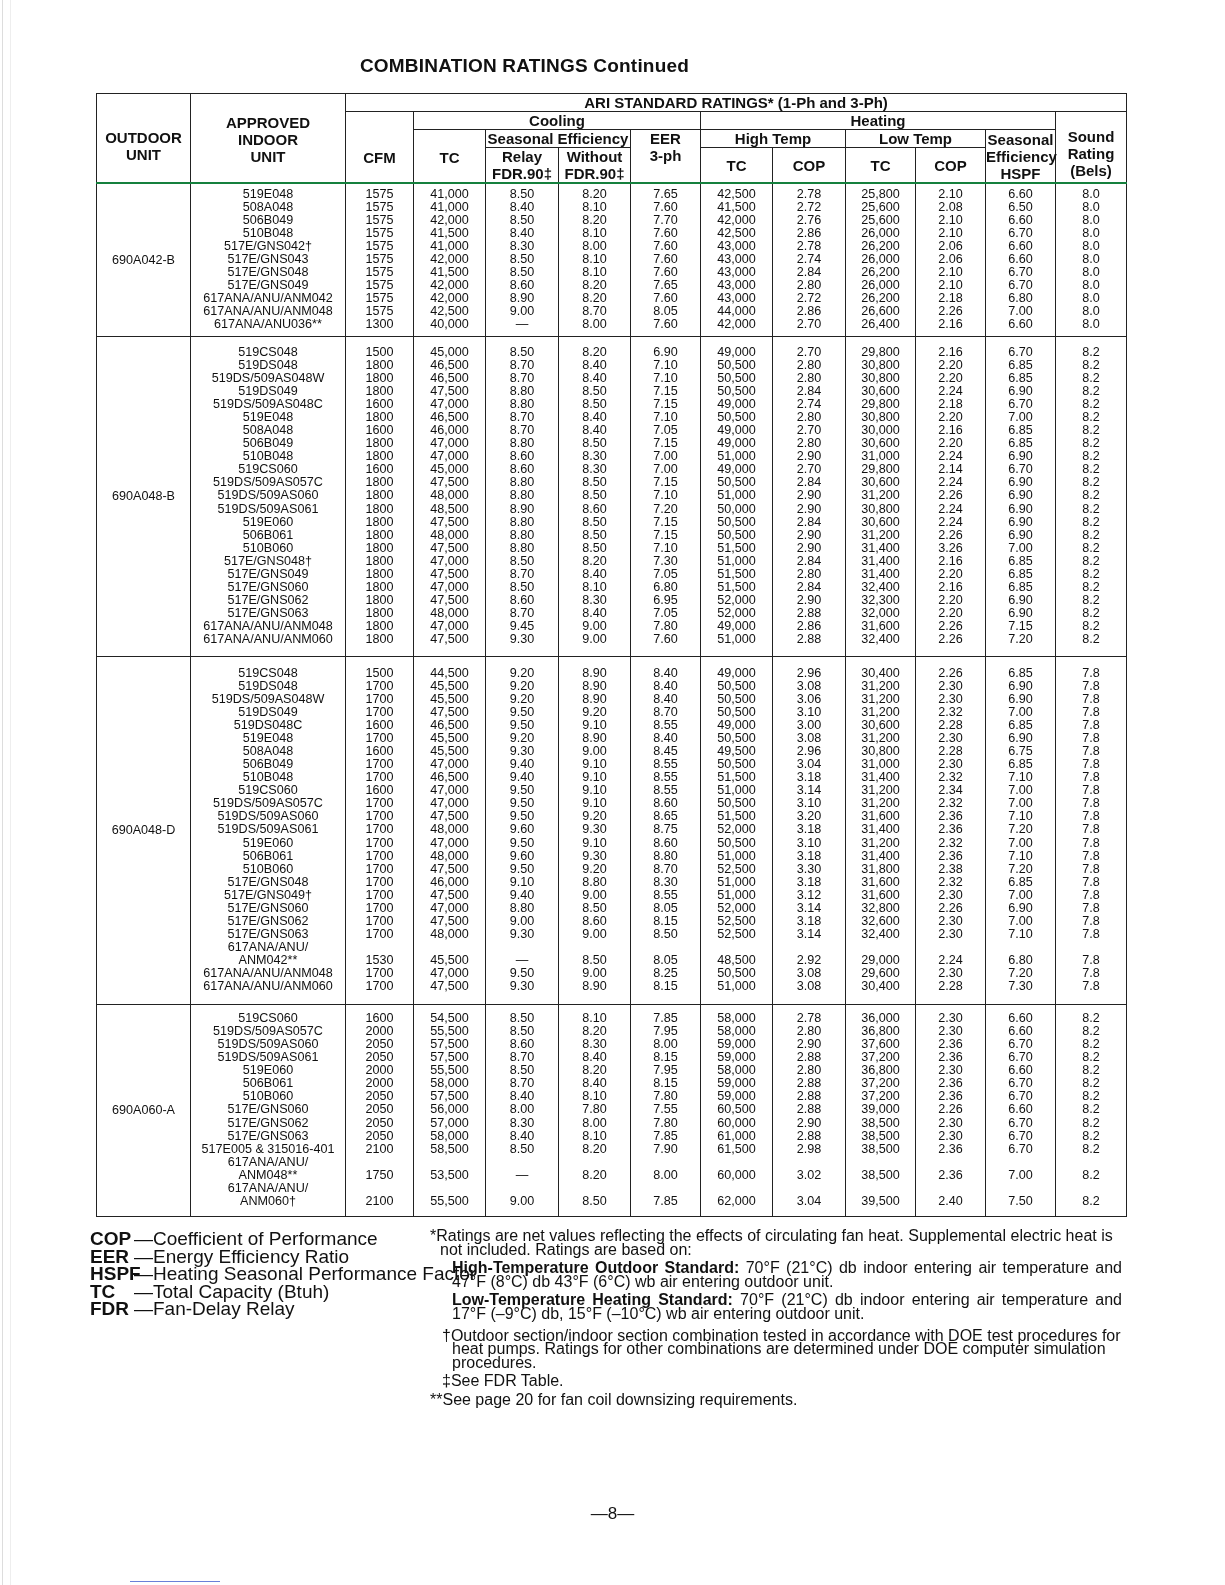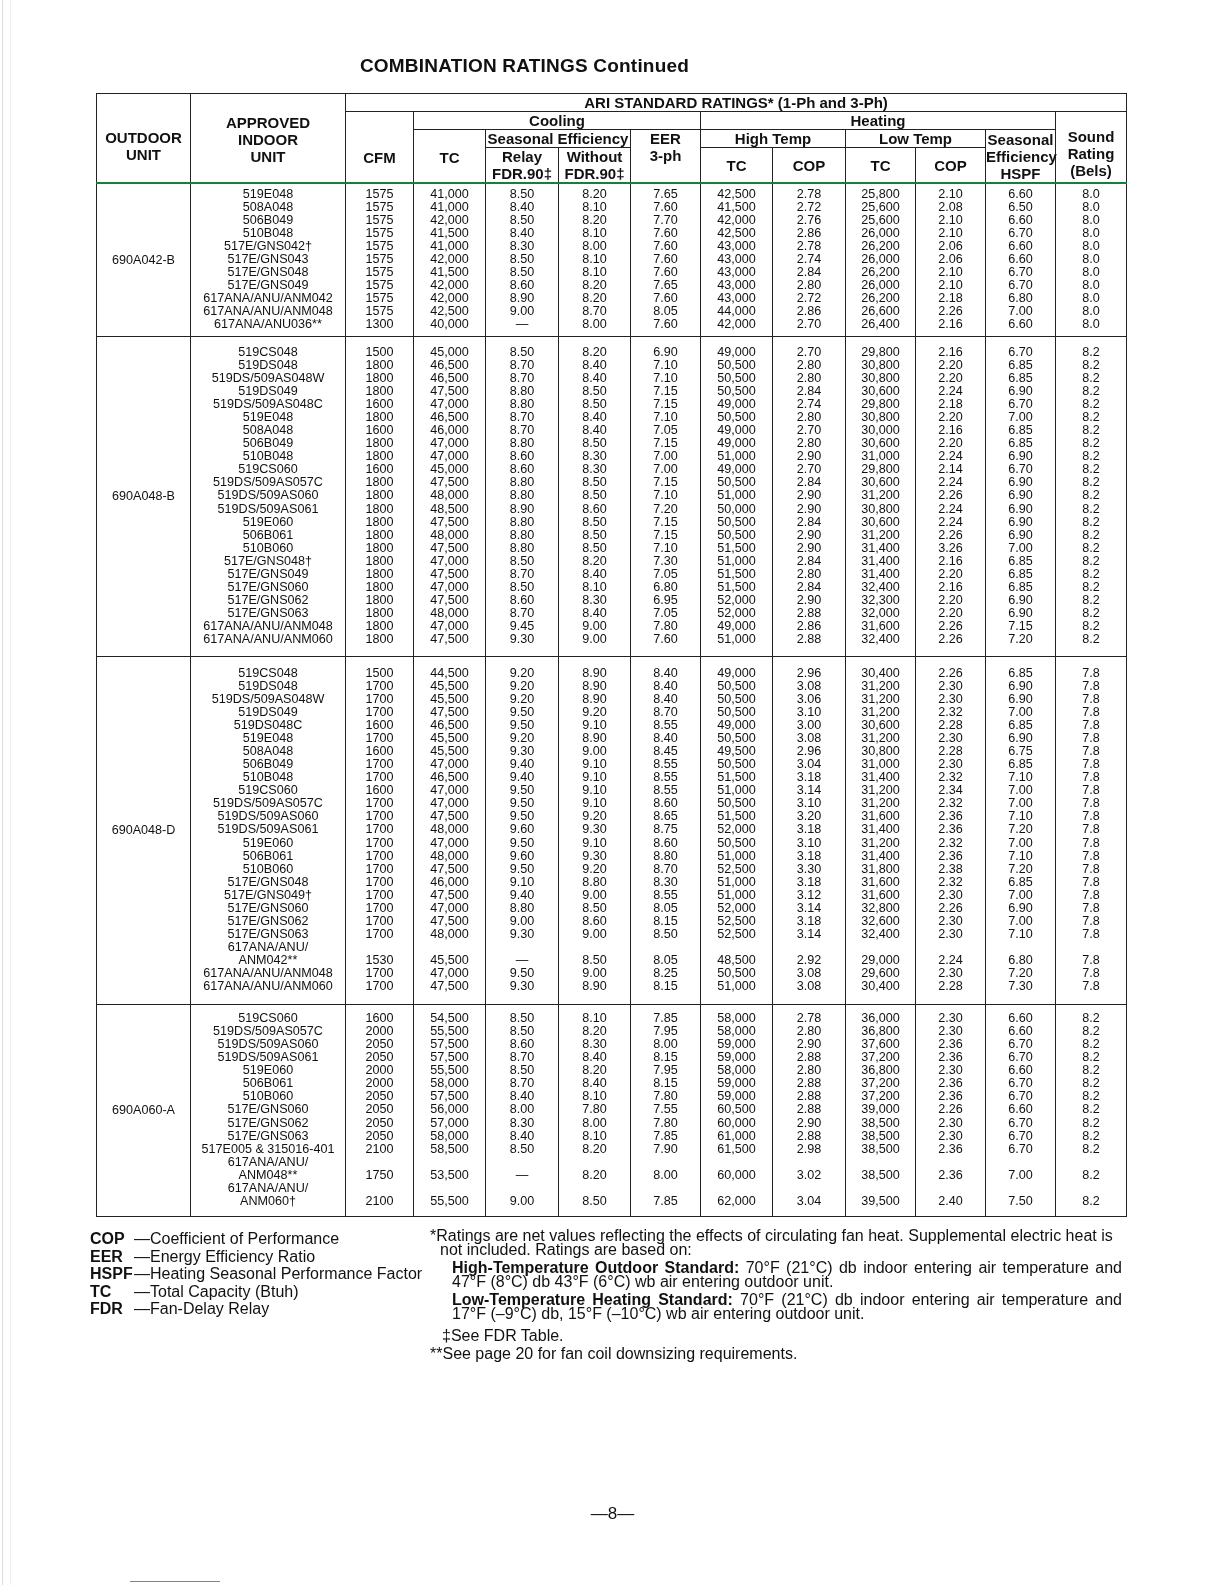--- a/index.html
+++ b/index.html
@@ -12,21 +12,21 @@
   table.ratings td, table.ratings th { padding:0; text-align:center; vertical-align:middle; }
   table.ratings th { font-weight:bold; font-size:15px; line-height:17px; }
   .bl { border-left:1.5px solid #222; }
   .br { border-right:1.5px solid #222; }
   .bt { border-top:1.5px solid #222; }
   .bb { border-bottom:1.5px solid #222; }
   .hb { border-bottom:2px solid #15803d; }
   .grp td { vertical-align:top; }
   .cell { line-height:13.05px; white-space:pre; }
   .outdoor { vertical-align:middle !important; }
-  .legend { position:absolute; left:90px; top:1230px; font-size:16px; line-height:17.5px; }
+  .legend { position:absolute; left:90px; top:1230px; font-size:19px; line-height:17.5px; }
   .legend .row { white-space:nowrap; }
   .legend b { display:inline-block; width:44px; }
   .notes { position:absolute; left:430px; top:1229px; width:692px; font-size:16px; line-height:13.6px; }
   .notes p { margin:0 0 5px 0; padding-left:10px; text-indent:-10px; }
   .notes p.std { padding-left:22px; text-indent:0; text-align:justify; }
   .pagenum { position:absolute; top:1504px; left:0; width:1225px; text-align:center; font-size:17px; }
   .scanline { position:absolute; left:2px; top:0; width:1px; height:1585px; background:#ddd; }
   .scanline2 { position:absolute; left:10px; top:0; width:1px; height:1585px; background:#eee; }
   .bottomline { position:absolute; left:130px; top:1581px; width:90px; height:1px; background:#6a7fd8; }
 </style>
@@ -1004,18 +1004,19 @@
   <div class="row"><b>EER</b><span>—Energy Efficiency Ratio</span></div>
   <div class="row"><b>HSPF</b><span>—Heating Seasonal Performance Factor</span></div>
   <div class="row"><b>TC</b><span>—Total Capacity (Btuh)</span></div>
   <div class="row"><b>FDR</b><span>—Fan-Delay Relay</span></div>
 </div>
 
 <div class="notes">
   <p>*Ratings are net values reflecting the effects of circulating fan heat. Supplemental electric heat is not included. Ratings are based on:</p>
   <p class="std"><b>High-Temperature Outdoor Standard:</b><span> 70°F (21°C) db indoor entering air temperature and 47°F (8°C) db 43°F (6°C) wb air entering outdoor unit.</span></p>
   <p class="std" style="margin-bottom:8px"><b>Low-Temperature Heating Standard:</b><span> 70°F (21°C) db indoor entering air temperature and 17°F (–9°C) db, 15°F (–10°C) wb air entering outdoor unit.</span></p>
+  <p style="padding-left:22px;text-indent:-10px">†Outdoor section/indoor section combination tested in accordance with DOE test procedures for heat pumps. Ratings for other combinations are determined under DOE computer simulation procedures.</p>
   <p style="padding-left:22px;text-indent:-10px">‡See FDR Table.</p>
   <p>**See page 20 for fan coil downsizing requirements.</p>
 </div>
 
 <div class="pagenum">—8—</div>
 <div class="bottomline"></div>
 
 </body></html>

